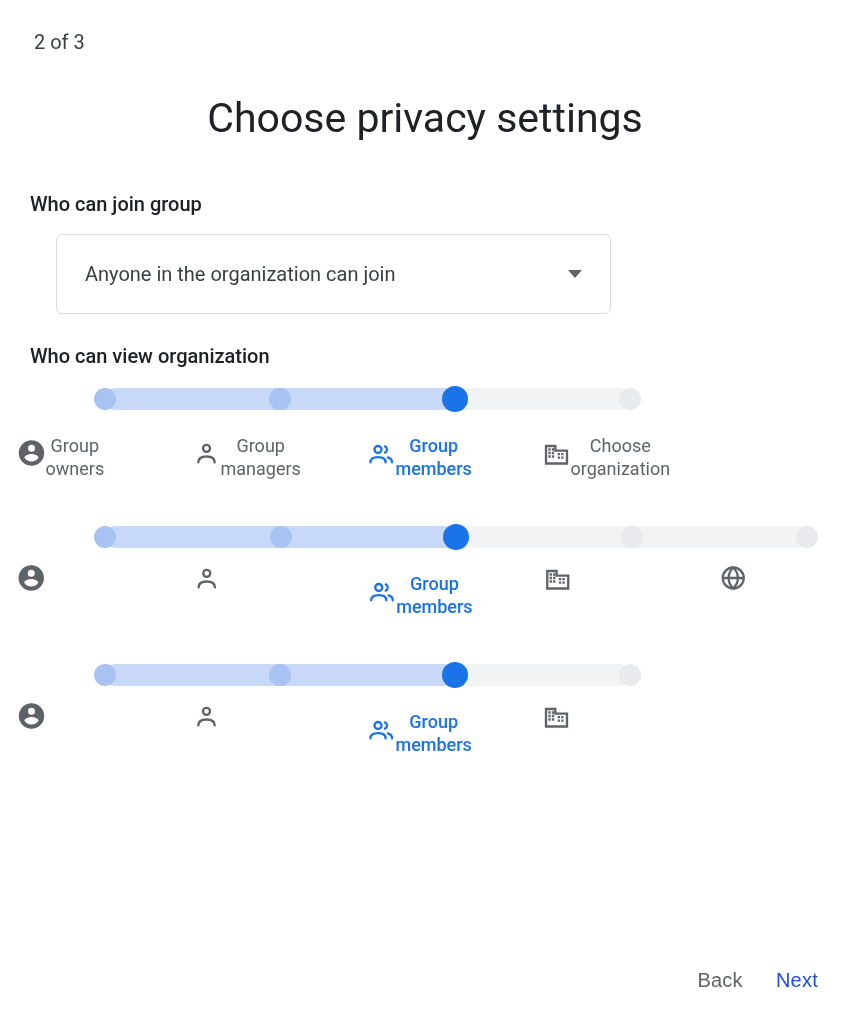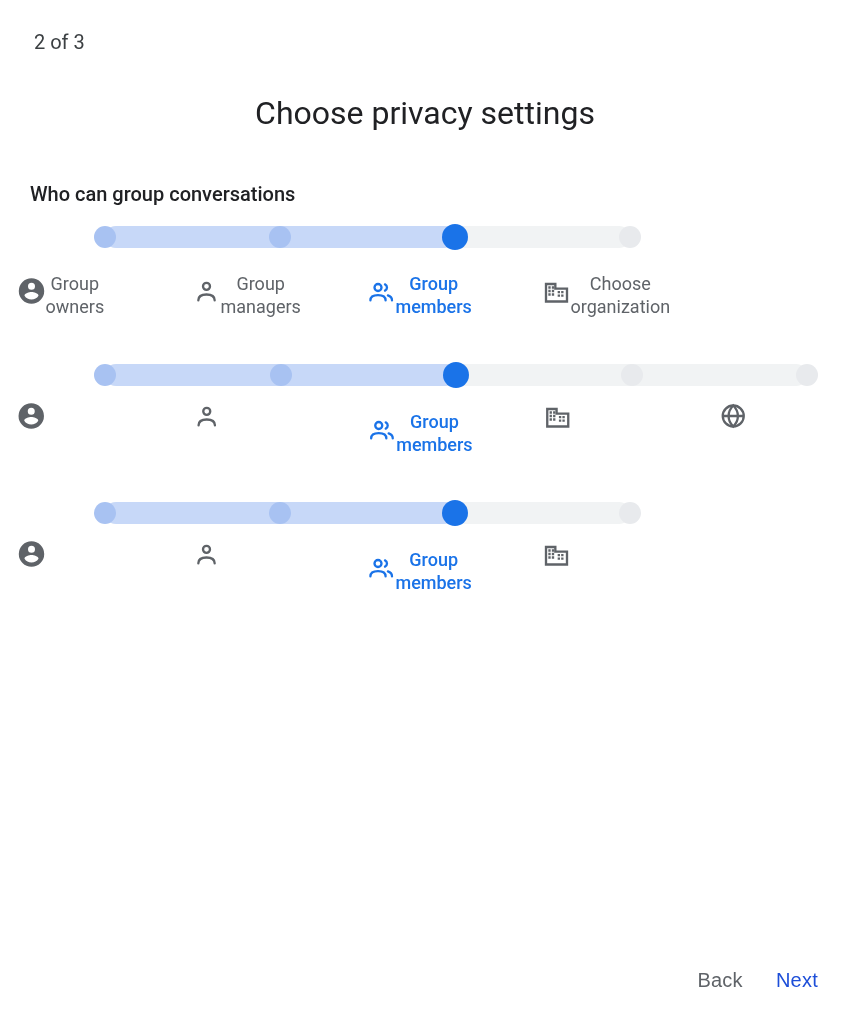--- a/index.html
+++ b/index.html
@@ -1,18 +1,18 @@
 <!DOCTYPE html>
 <html><head>
 <meta charset="utf-8">
 <style>
   html,body{margin:0;padding:0;font-family:Roboto,"Helvetica Neue",Arial,sans-serif;color:#202124;background:#fff;}
   .page{width:850px;min-height:1024px;box-sizing:border-box;padding:30px 30px 30px 30px;position:relative;}
   .step{font-size:20px;color:#3c4043;margin:0 0 40px 4px;}
-  .title{font-size:32px;font-weight:400;text-align:center;margin:0 auto 50px auto;color:#202124;}
+  .title{font-size:41px;font-weight:400;text-align:center;margin:0 auto 50px auto;color:#202124;}
   .section-label{font-size:20px;font-weight:500;color:#202124;margin:0 0 18px 0;}
   .dropdown{display:flex;align-items:center;justify-content:space-between;width:555px;height:80px;border:1px solid #dadce0;border-radius:6px;padding:0 28px;margin:0 0 30px 26px;box-sizing:border-box;cursor:pointer;}
   .dropdown-text{font-size:20px;color:#3c4043;}
   .dropdown-caret{width:0;height:0;border-left:7px solid transparent;border-right:7px solid transparent;border-top:8px solid #5f6368;}
 
   
   .slider-wrap{width:100%;box-sizing:border-box;}
   .slider-track{position:relative;height:24px;margin:0 0 14px 0;}
   .track-base{position:absolute;top:50%;transform:translateY(-50%);left:0;right:0;height:22px;background:#f1f3f4;border-radius:11px;}
   .track-fill{position:absolute;top:50%;transform:translateY(-50%);left:0;height:22px;background:#c7d8f8;border-radius:11px;}
@@ -35,24 +35,31 @@
   .btn-back{color:#5f6368;}
   .btn-next{color:#1d4ed8;}
 </style>
 </head>
 <body>
 
 <div class="page">
   <div class="step">2 of 3</div>
   <h1 class="title">Choose privacy settings</h1>
 
+  <div class="section">
+    <div class="section-label">Who can join group</div>
+    <div class="dropdown">
+      <span class="dropdown-text">Anyone in the organization can join</span>
+      <span class="dropdown-caret"></span>
+    </div>
+  </div>
 
   <div id="sliders-host">
       <div class="section">
-      <div class="section-label">Who can group conversations</div>
+      <div class="section-label">Who can view organization</div>
       <div class="slider-wrap">
         <div class="slider-track" style="height:26px;">
           <div class="track-base" style="left:75px;width:525px"></div>
           <div class="track-fill" style="left:75px;width:350px"></div>
           <div class="dot filled" style="left:75px"></div>
             <div class="dot filled" style="left:250px"></div>
             <div class="dot selected" style="left:425px"></div>
             <div class="dot inactive" style="left:600px"></div>
         </div>
         <div class="slider-labels" style="position:relative;height:90px;">

